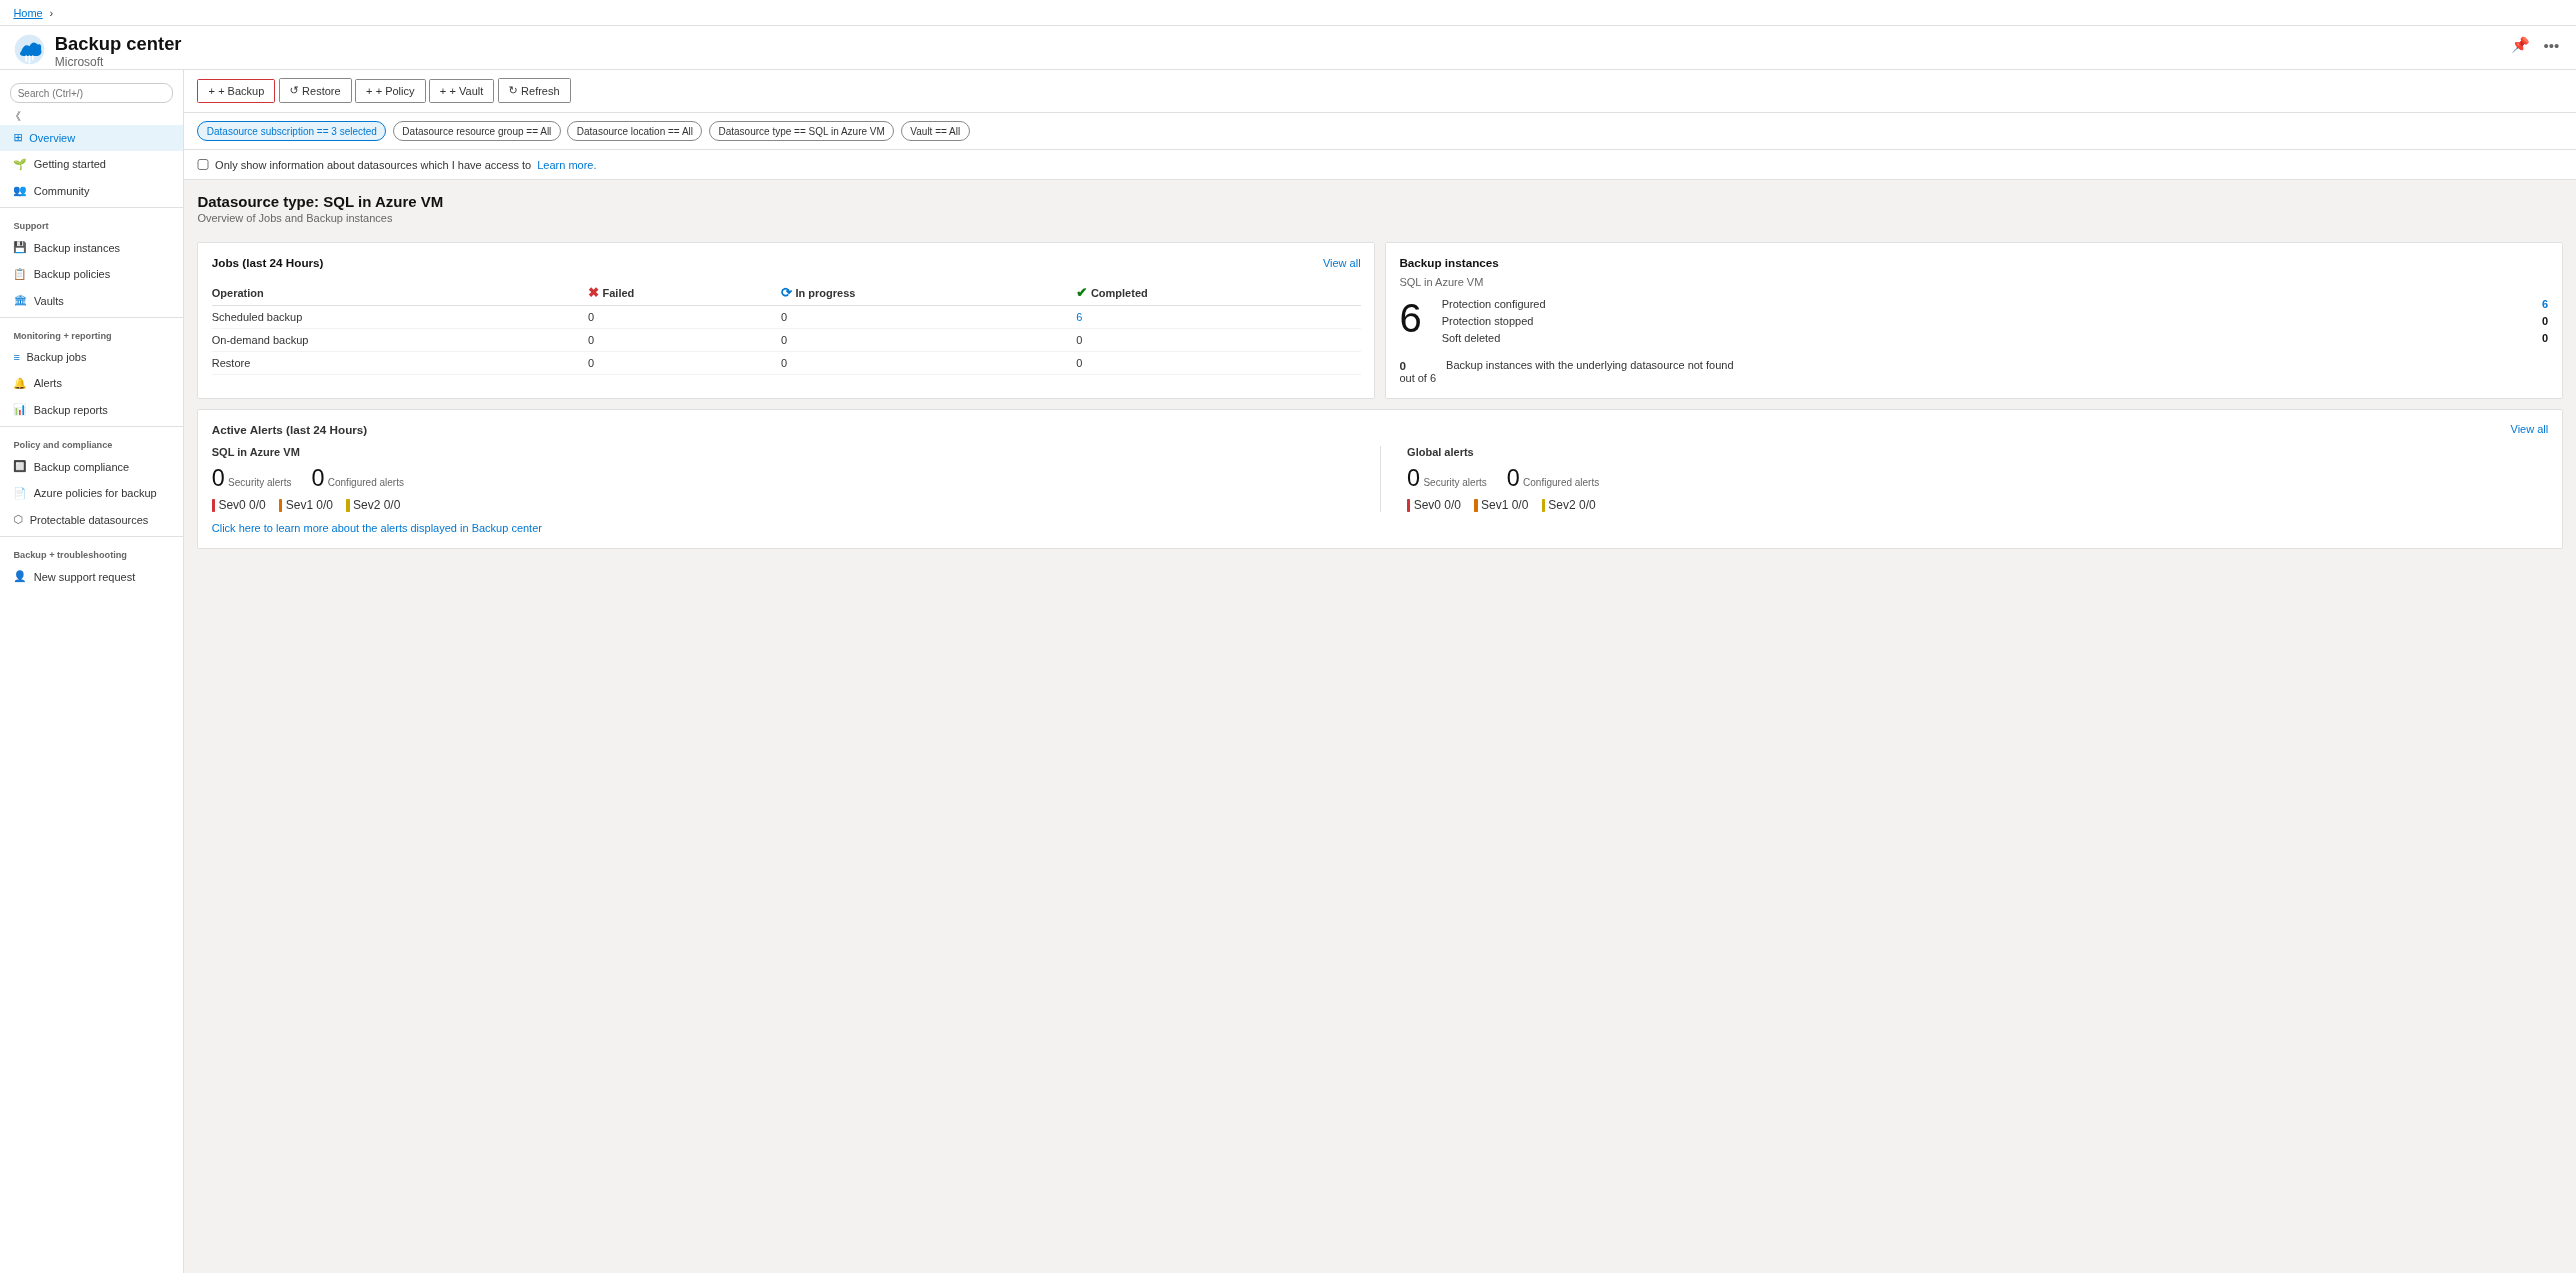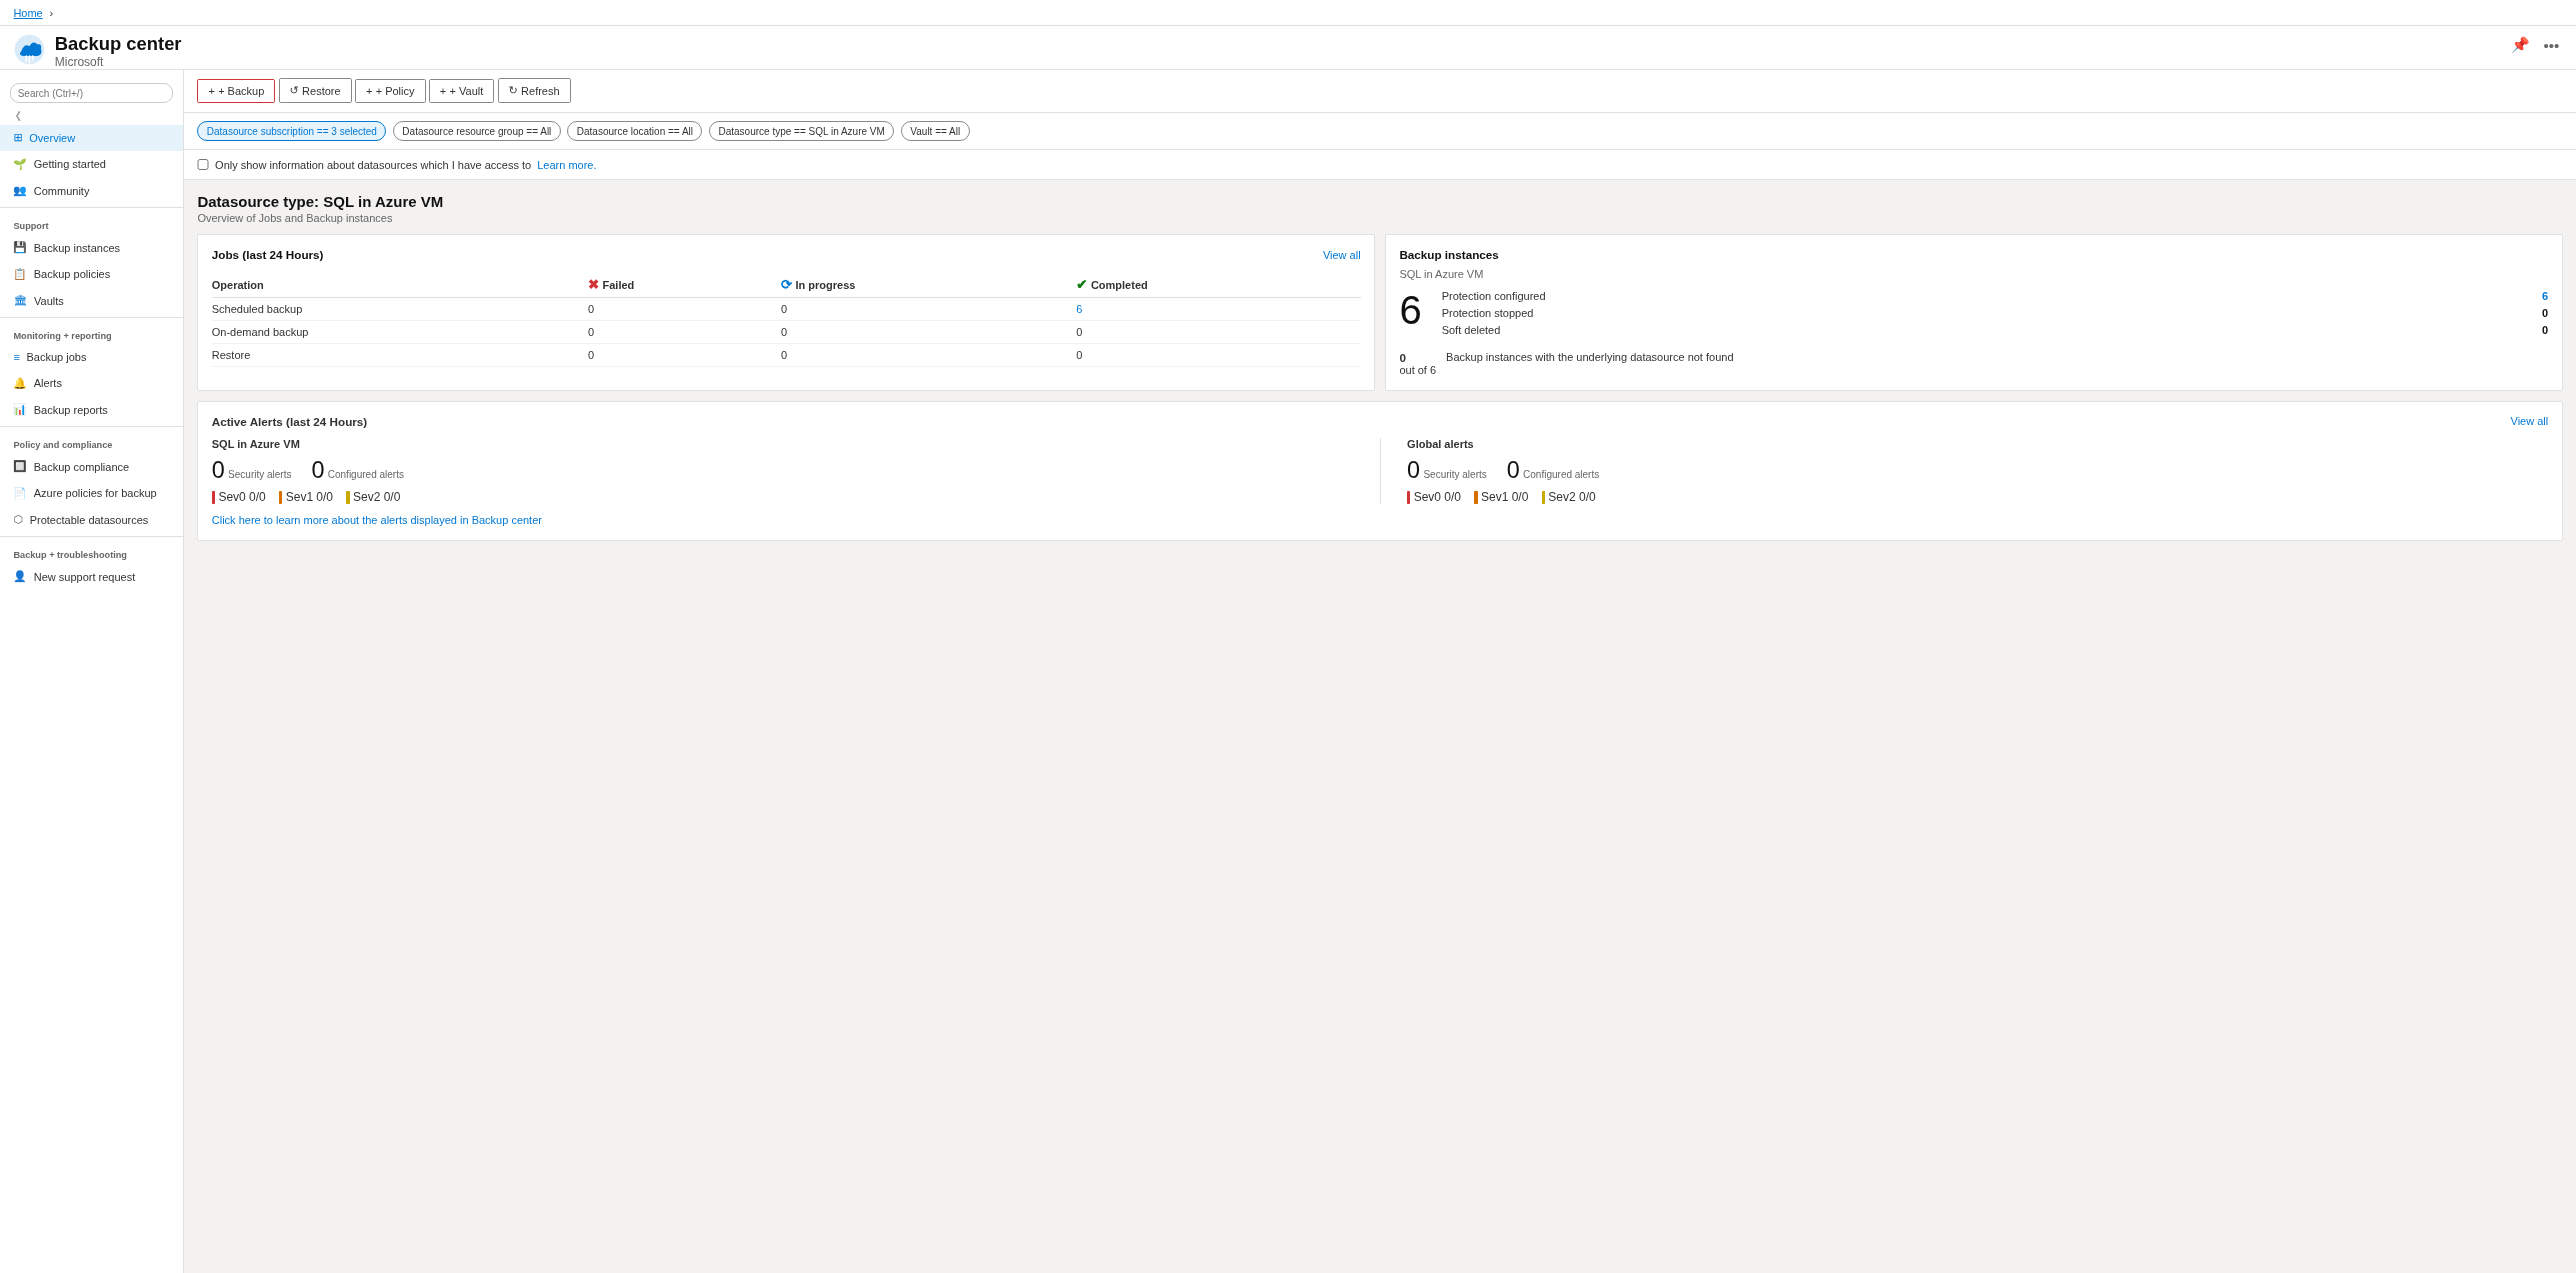--- a/index.html
+++ b/index.html
@@ -44,21 +44,21 @@
     .filter-chip.inactive { color: #333; border-color: #8a8886; background: white; }
 
     
     .access-row { display: flex; align-items: center; gap: 6px; padding: 8.4px 13.4px; background: white; border-bottom: 0.8px solid #e0e0e0; }
     .access-row input[type=checkbox] { width: 11.7px; height: 11.7px; }
     .access-row a { color: #0078d4; text-decoration: none; }
 
     
     .content-area { padding: 13.4px; background: #f3f2f1; min-height: calc(100% - 100px); }
     .datasource-title { font-size: 15px; font-weight: 600; color: #111; margin-bottom: 1.7px; }
-    .datasource-subtitle { font-size: 11px; color: #666; margin-bottom: 10px; }
+    .datasource-subtitle { font-size: 11px; color: #666; margin-bottom: 18px; }
 
     .panels-row { display: flex; gap: 10px; margin-bottom: 10px; }
     .panel { background: white; border: 0.8px solid #e0e0e0; border-radius: 1.7px; padding: 13.4px; }
     .panel-left { flex: 1; }
     .panel-right { flex: 1; }
 
     .panel-header { display: flex; align-items: center; justify-content: space-between; margin-bottom: 11px; }
     .panel-title { font-size: 11.7px; font-weight: 600; color: #111; }
     .view-all-link { color: #0078d4; text-decoration: none; font-size: 11px; cursor: pointer; }
 

